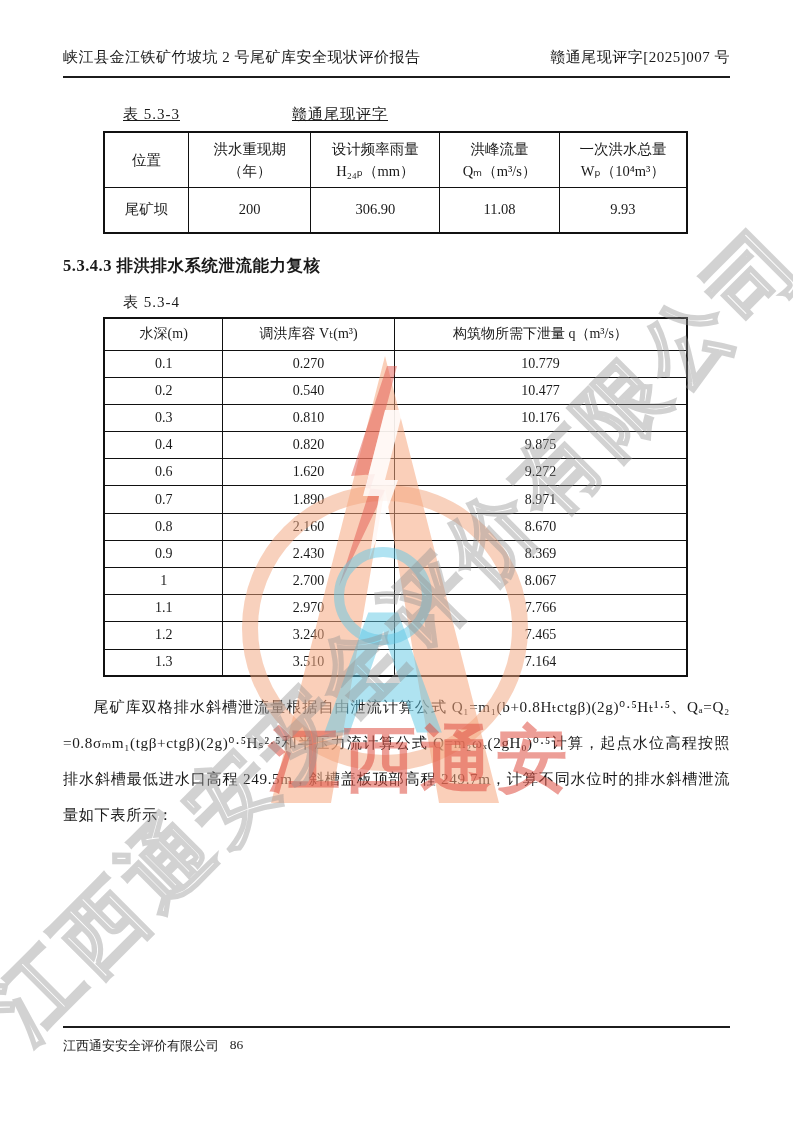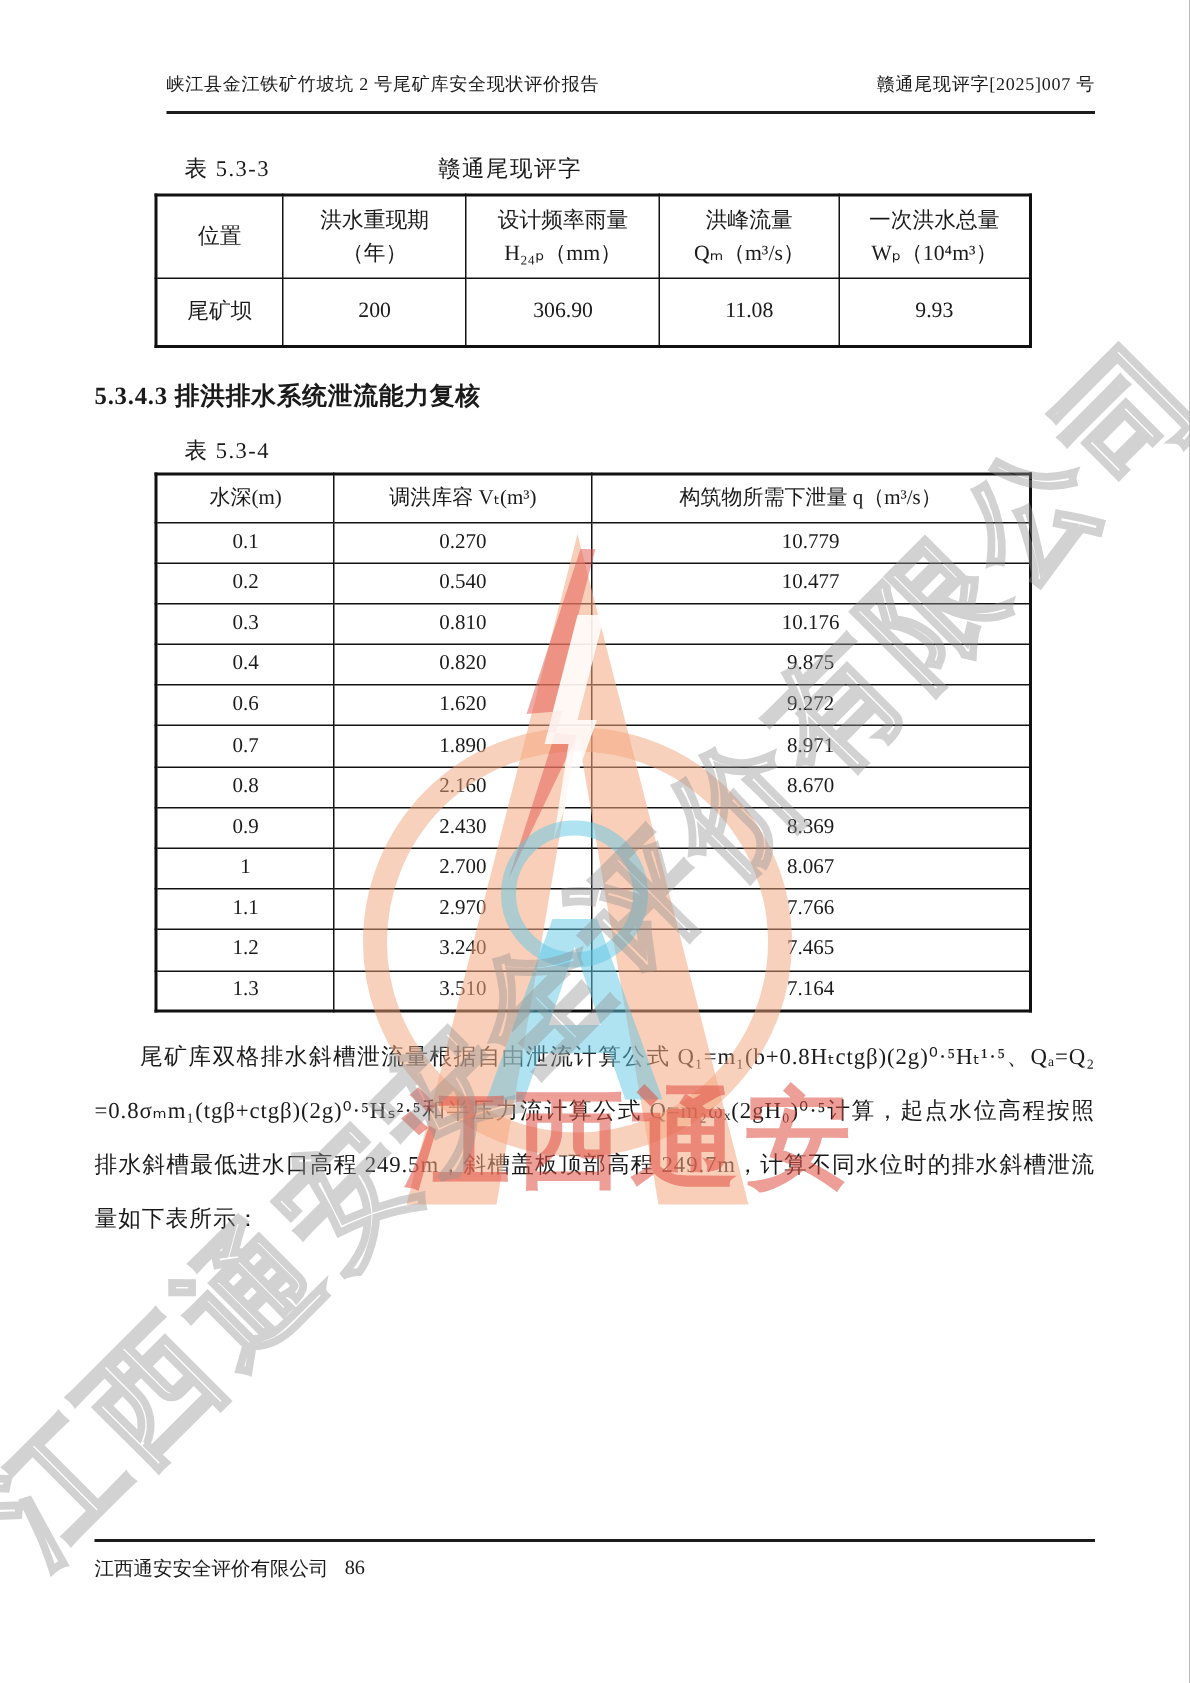--- a/index.html
+++ b/index.html
@@ -9,25 +9,25 @@
     background:#ffffff; overflow:hidden;
     font-family:"Liberation Serif","DejaVu Sans",serif;
     color:#1a1a1a;
   }
   .content { position:relative; z-index:2; padding:0 63px; }
   
   .hdr {
     padding-top:48px; padding-bottom:9px;
     border-bottom:2.5px solid #1c1c1c;
     display:flex; justify-content:space-between; align-items:flex-end;
-    font-size:12px; letter-spacing:.5px;margin-left:48px;
+    font-size:15px; letter-spacing:.5px;
   }
   
   .cap { display:flex; font-size:15px; letter-spacing:1px; }
-  .cap1 { margin-top:27px; }
+  .cap1 { margin-top:27px;text-decoration:underline; }
   .cap1 .cap-title { margin-left:112px; }
   .cap2 { margin-top:16px;align-items:center; }
   .cap2 .cap-title { margin-left:38px; }
   .cap-label { margin-left:60px; }
   
   table { border-collapse:collapse; width:585px; margin-left:40px; table-layout:fixed; }
   table, th, td { border:1.5px solid #111; }
   table { border-width:2px; }
   th, td { text-align:center; vertical-align:middle; font-weight:normal; }
   .t1 { margin-top:7px; font-size:14.5px; }

